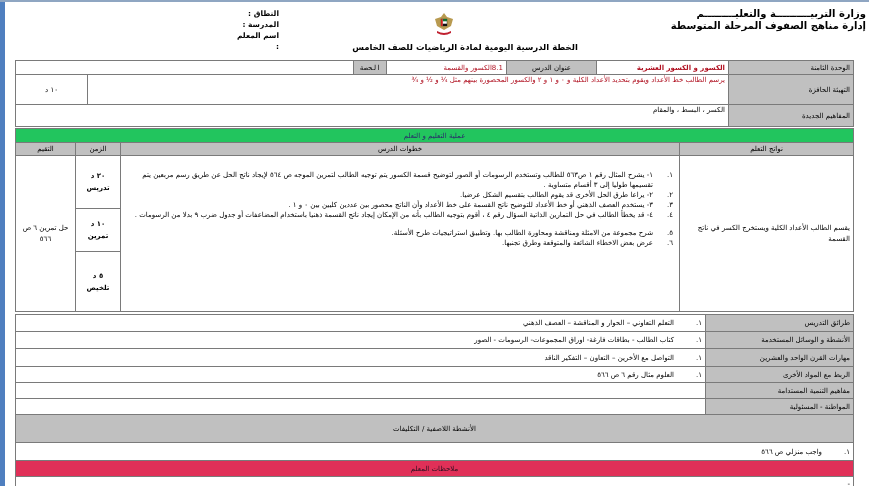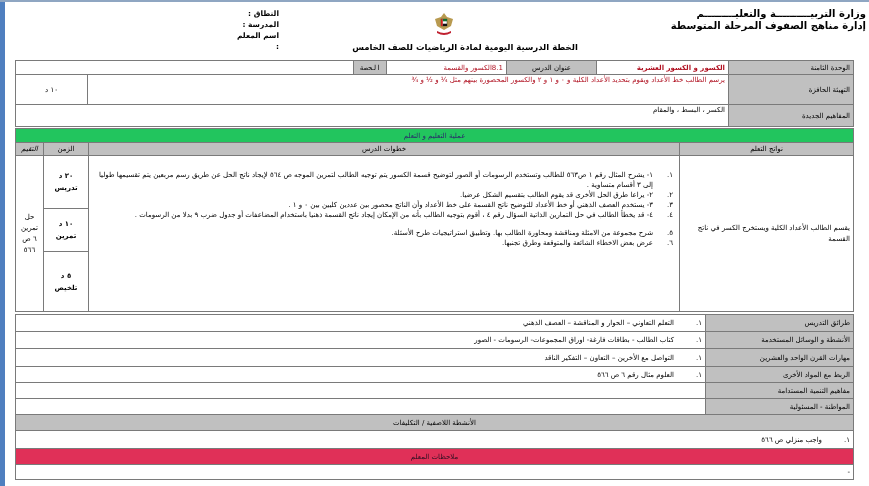--- a/index.html
+++ b/index.html
@@ -81,21 +81,21 @@
 
   <table style="top:126px;">
     <tbody>
         <tr style="height:14px;">
       <td colspan="4" class="yellow">عملية التعليم و التعلم</td>
     </tr>
     <tr style="height:13px;">
       <td class="gray center" style="width:174px;">نواتج التعلم</td>
       <td class="gray center">خطوات الدرس</td>
       <td class="gray center" style="width:45px;">الزمن</td>
-      <td class="gray center" style="width:28px;font-style:italic;">التقيم</td>
+      <td class="gray center" style="width:60px;">التقيم</td>
     </tr>
     <tr style="height:53px;">
       <td rowspan="3" style="line-height:11px;">يقسم الطالب الأعداد الكلية ويستخرج الكسر في ناتج القسمة</td>
       <td rowspan="3" class="steps">
         <div class="spacer"></div>
         <div class="li">
               <span class="num">١.</span>
               <span>١- يشرح المثال رقم ١ ص٥٦٣ للطالب وتستخدم الرسومات أو الصور لتوضيح قسمة الكسور يتم توجيه الطالب لتمرين الموجه ص ٥٦٤ لإيجاد ناتج الحل عن طريق رسم مربعين يتم تقسيمها طوليا إلى ٣ أقسام متساوية .</span>
             </div>
         <div class="li">
@@ -160,21 +160,21 @@
       <td><span style="display:inline-block;width:28px;">١.</span><span>العلوم مثال رقم ٦ ص ٥٦٦</span></td>
     </tr>
     <tr style="height:16px;">
       <td class="gray">مفاهيم التنمية المستدامة</td>
       <td></td>
     </tr>
     <tr style="height:16px;">
       <td class="gray">المواطنة - المسئولية</td>
       <td></td>
     </tr>
-    <tr style="height:16px;margin-left:28px;">
+    <tr style="height:28px;margin-left:28px;">
       <td colspan="2" class="gray center">الأنشطة اللاصفية / التكليفات</td>
     </tr>
     <tr style="height:18px;">
       <td colspan="2"><span style="display:inline-block;width:28px;">١.</span><span>واجب منزلي ص ٥٦٦</span></td>
     </tr>
     <tr style="height:16px;">
       <td colspan="2" class="red">ملاحظات المعلم</td>
     </tr>
     <tr style="height:15px;">
       <td colspan="2">-</td>

